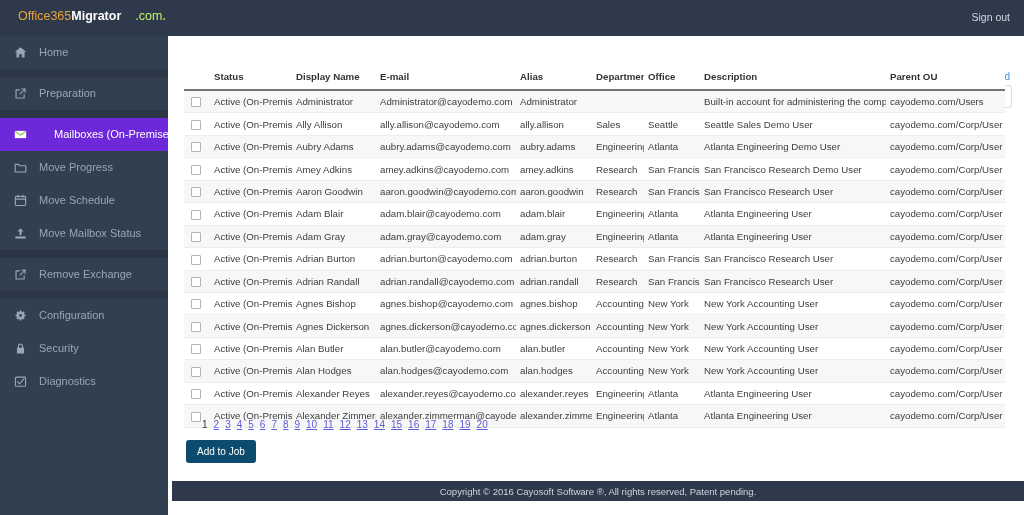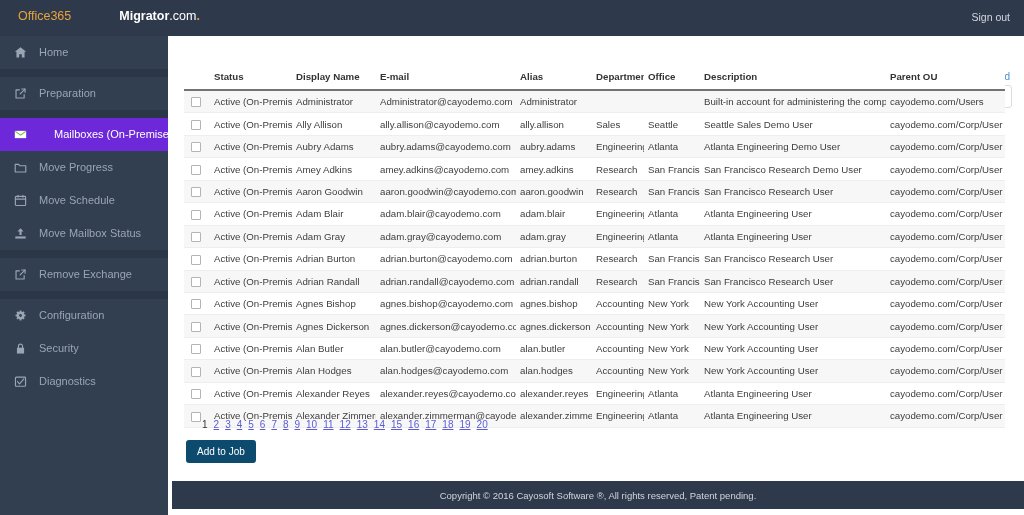--- a/index.html
+++ b/index.html
@@ -16,22 +16,22 @@
     position: absolute; top: 0; left: 0;
     width: 1024px; height: 36px;
     background: #2e3a4b;
   }
   #logo {
     position: absolute; left: 18px; top: 9px;
     font-size: 12.5px; font-weight: bold;
     white-space: nowrap;
   }
   #logo .o365 { color: #e8a33d; font-weight: normal; }
-  #logo .mig  { color: #ffffff; font-weight: bold; margin-left: 48px; }
-  #logo .dotcom { color: #ffffff; font-weight: normal; }
+  #logo .mig  { color: #ffffff; font-weight: bold; }
+  #logo .dotcom { color: #bef264; font-weight: normal; margin-left: 14px; }
   #logo .tail { color: #e8a33d; }
   #signout {
     position: absolute; right: 14px; top: 11px;
     font-size: 10.5px; color: #d3d8de;
     cursor: pointer;
   }
 
   
   #sidebar {
     position: absolute; top: 36px; left: 0;
@@ -177,21 +177,21 @@
     font-size: 10px;
     font-family: "Liberation Sans", sans-serif;
     padding: 6px 11px;
     border-radius: 3px;
     cursor: pointer;
   }
 
   
   #footer {
     position: absolute; left: 172px; top: 481px;
-    width: 852px; height: 28px;
+    width: 852px; height: 20px;
     background: #2e3a4b;
     color: #d0d5dc;
     font-size: 9.5px;
     display: flex; align-items: center; justify-content: center;
   }
 </style>
 </head>
 <body>
 
 <div id="topbar">

